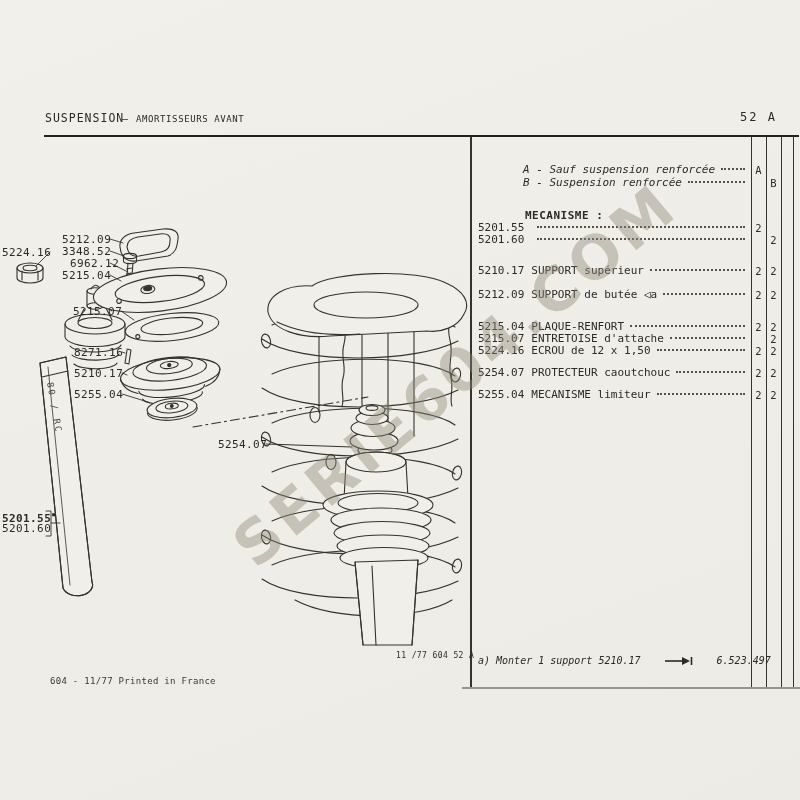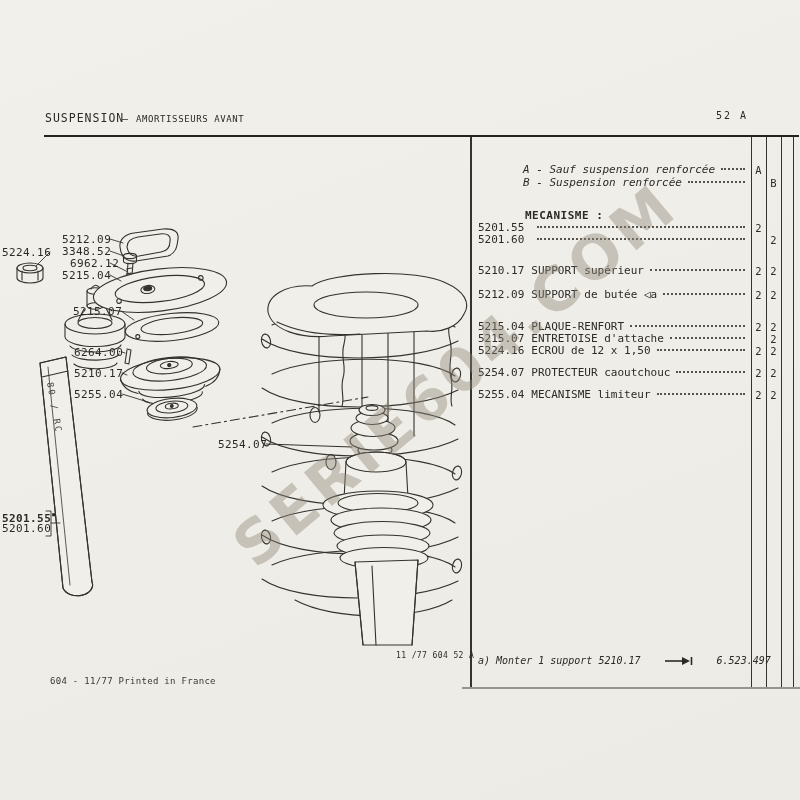--- a/index.html
+++ b/index.html
@@ -7,21 +7,21 @@
     position:relative;width:800px;height:800px;overflow:hidden;
     background:linear-gradient(160deg,#f2f0eb 0%,#efede7 55%,#edebe5 100%);
     font-family:"DejaVu Sans Mono","Liberation Mono",monospace;
     color:#2c2a26;
   }
   .abs{position:absolute;}
   
   #hdr-section{left:45px;top:111px;font-size:11.5px;letter-spacing:1px;}
   #hdr-dash{left:122px;top:113px;font-size:10px;}
   #hdr-subtitle{left:136px;top:114px;font-size:9px;letter-spacing:.6px;}
-  #page-ref{left:716px;top:110px;font-size:10px;letter-spacing:2px;}
+  #page-ref{left:740px;top:110px;font-size:12px;letter-spacing:2px;}
   .hrule{left:44px;top:135px;width:755px;height:2.4px;background:#24221e;}
   .vline{width:1.3px;background:#35332e;top:137px;height:551px;}
   #v-main{left:470px;width:1.6px;}
   #v-c1{left:751px;} #v-c2{left:766px;} #v-c3{left:781px;} #v-c4{left:793px;}
   #bottom-rule{left:462px;top:687px;width:338px;height:2.4px;background:#97948b;}
   
   .t-row{position:absolute;display:flex;align-items:center;height:12px;
          font-size:11px;line-height:12px;white-space:pre;}
   .t-row.parts{left:478px;width:268px;}
   .t-row.legend{left:523px;width:223px;font-style:italic;}
@@ -118,21 +118,21 @@
 
   <div class="abs z2" id="plate-ref">11 /77 604  52 A</div>
   <div class="abs z2" id="imprint">604 - 11/77 Printed in France</div>
 
   <div class="abs z2 callout" id="c5224">5224.16</div>
   <div class="abs z2 callout" id="c5212">5212.09</div>
   <div class="abs z2 callout" id="c6902">3348.52</div>
   <div class="abs z2 callout" id="c6962">6962.12</div>
   <div class="abs z2 callout" id="c521504">5215.04</div>
   <div class="abs z2 callout" id="c521507">5215.07</div>
-  <div class="abs z2 callout" id="c6965">6264.00</div>
+  <div class="abs z2 callout" id="c6965">8271.16</div>
   <div class="abs z2 callout" id="c5210">5210.17</div>
   <div class="abs z2 callout" id="c5255">5255.04</div>
   <div class="abs z2 callout" id="c5254">5254.07</div>
   <div class="abs z2 callout" id="c5201a"><span>5201.55</span><sup>▪</sup></div>
   <div class="abs z2 callout" id="c5201b">5201.60</div>
 
   <svg class="abs" id="diagram-svg" width="470" height="700" viewBox="0 0 470 700" stroke="#34322d" stroke-width="1.1" fill="none" stroke-linecap="round" stroke-linejoin="round">
 
     <g id="spring">
       <g>

